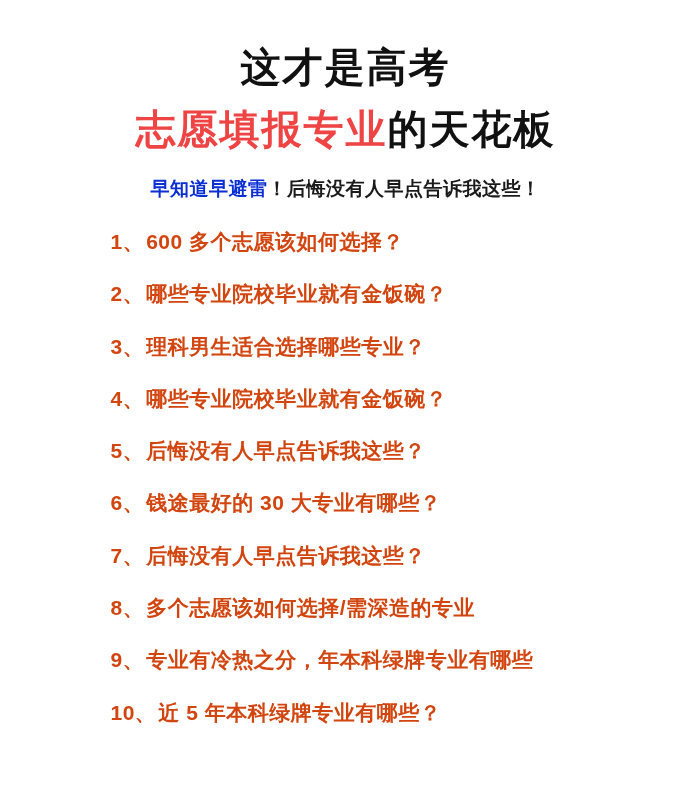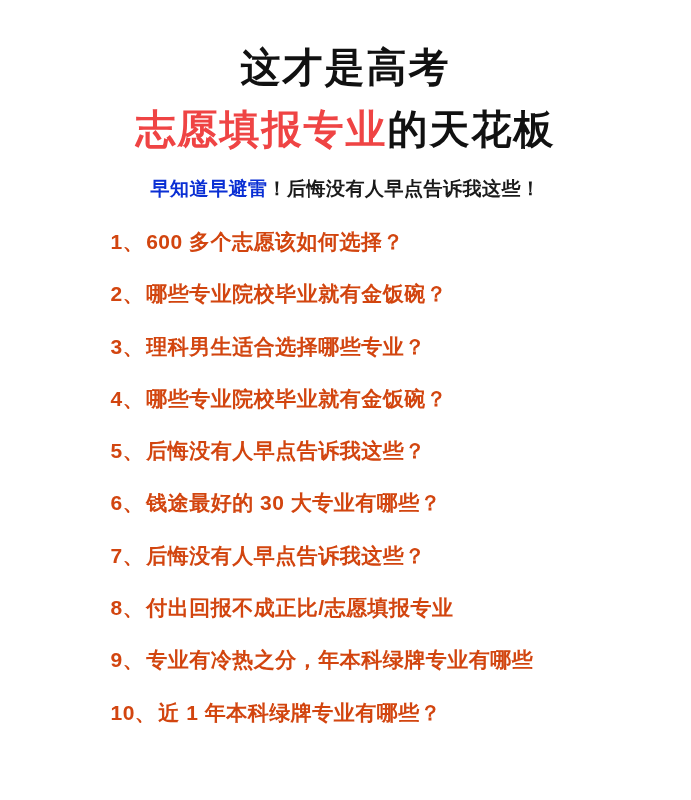--- a/index.html
+++ b/index.html
@@ -122,25 +122,25 @@
     <div class="list-item">
       <span class="idx">6、</span>
       <span class="txt">钱途最好的 30 大专业有哪些？</span>
     </div>
     <div class="list-item">
       <span class="idx">7、</span>
       <span class="txt">后悔没有人早点告诉我这些？</span>
     </div>
     <div class="list-item">
       <span class="idx">8、</span>
-      <span class="txt">付出回报不成正比/志愿填报专业</span>
+      <span class="txt">多个志愿该如何选择/需深造的专业</span>
     </div>
     <div class="list-item">
       <span class="idx">9、</span>
       <span class="txt">专业有冷热之分，年本科绿牌专业有哪些</span>
     </div>
     <div class="list-item">
       <span class="idx">10、</span>
-      <span class="txt">近 1 年本科绿牌专业有哪些？</span>
+      <span class="txt">近 5 年本科绿牌专业有哪些？</span>
     </div>
   </div>
 
 </div>
 
 </body></html>

